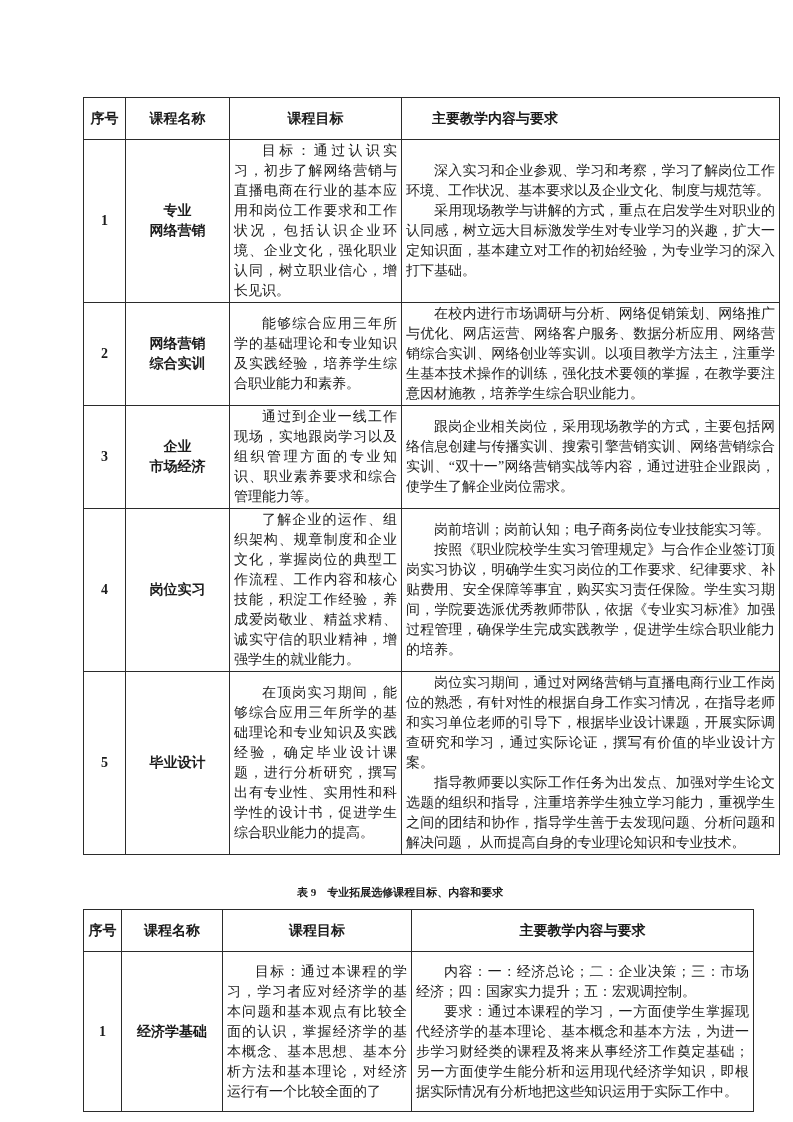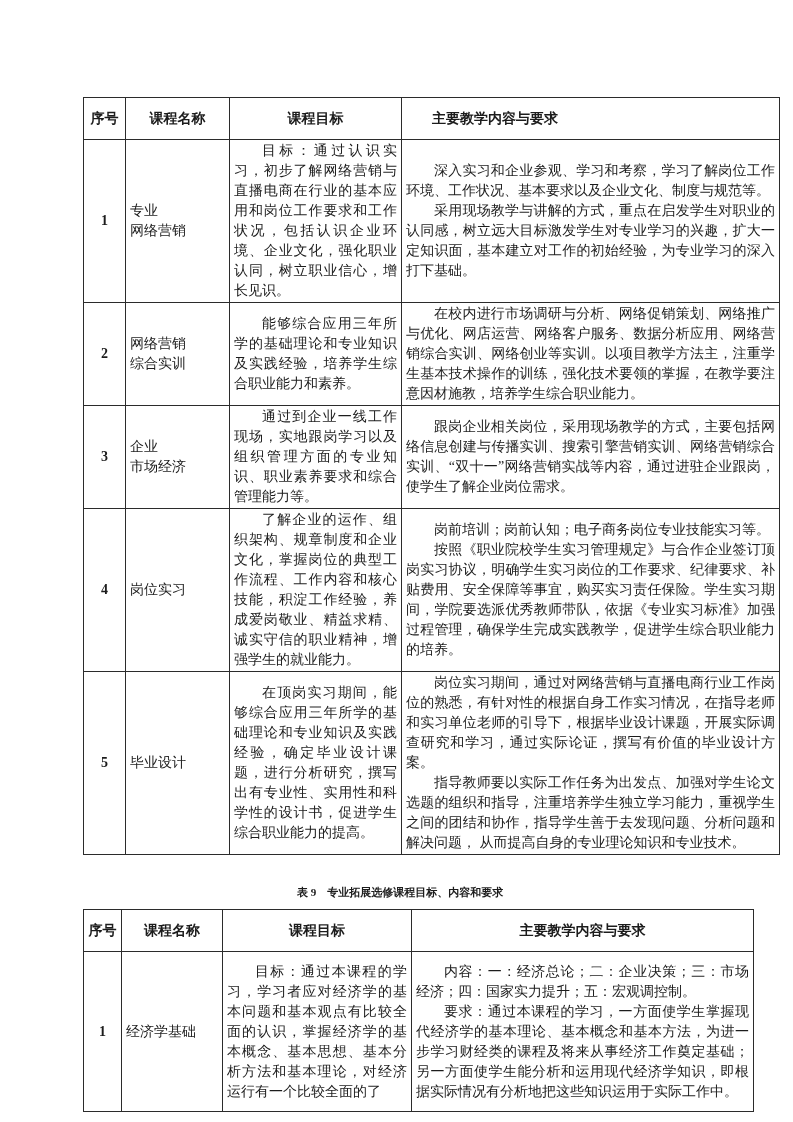--- a/index.html
+++ b/index.html
@@ -15,21 +15,21 @@
   table.doc-table td {
     border:1px solid #2b2b2b;
     padding:1px 4px;
     vertical-align:middle;
     font-size:14px;
     line-height:20px;
     word-break:break-all;
   }
   .th { font-weight:bold; text-align:center; line-height:17px; }
   .num  { font-weight:bold; text-align:center; }
-  .name { font-weight:normal; line-height:22px; }
+  .name { font-weight:bold; text-align:center; line-height:22px; }
   .h-left { text-align:left; padding-left:30px !important; }
 
   p.para { margin:0; text-indent:2em; text-align:justify; }
 
   .caption {
     margin:30px 0 9px 0;
     text-align:center;
     font-weight:bold;
     font-size:11px;
   }

